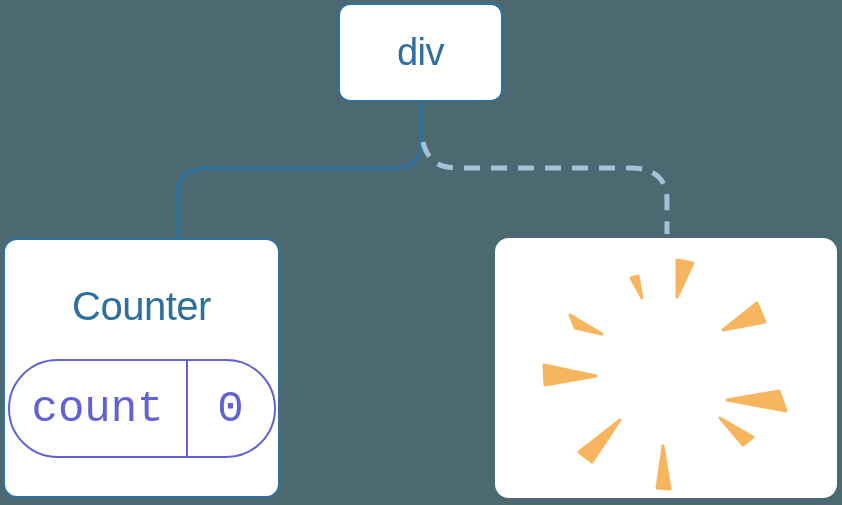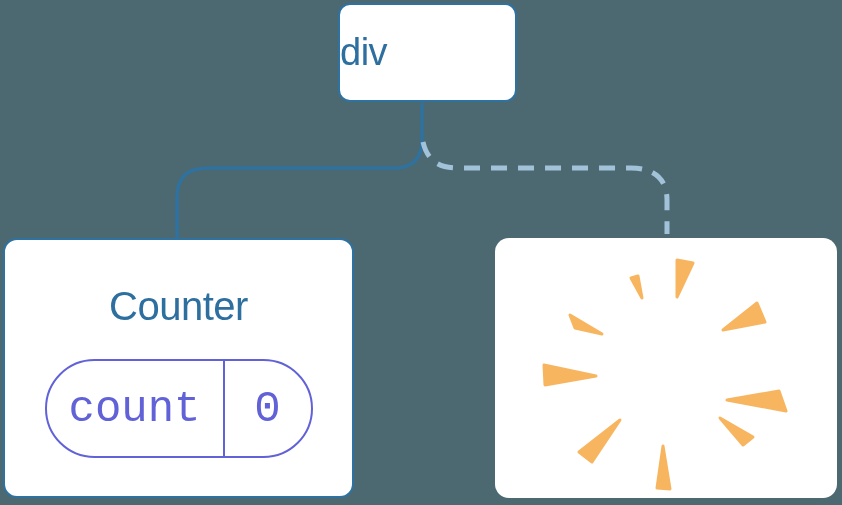--- a/index.html
+++ b/index.html
@@ -36,37 +36,38 @@
     stroke-dasharray: 16 11;
   }
   .node {
     position: absolute;
     background: var(--node-background, #FFFFFF);
     box-sizing: border-box;
   }
   .node-root {
     left: 338px;
     top: 3px;
-    width: 179px;
+    width: 165px;
     height: 99px;
     border: 2.5px solid var(--node-border-blue, #2E72A2);
     border-radius: 12px;
     display: flex;
     align-items: center;
+    justify-content: center;
   }
   .node-root .label {
     color: var(--label-blue, #2D6F9E);
     font-size: 38px;
     font-weight: 500;
     letter-spacing: -0.5px;
   }
   .node-counter {
     left: 3px;
     top: 238px;
-    width: 351px;
+    width: 277px;
     height: 260px;
     border: 2px solid var(--node-border-blue, #2E72A2);
     border-radius: 14px;
     display: flex;
     flex-direction: column;
     align-items: center;
   }
   .counter-title {
     margin-top: 46px;
     color: var(--label-blue, #2D6F9E);

